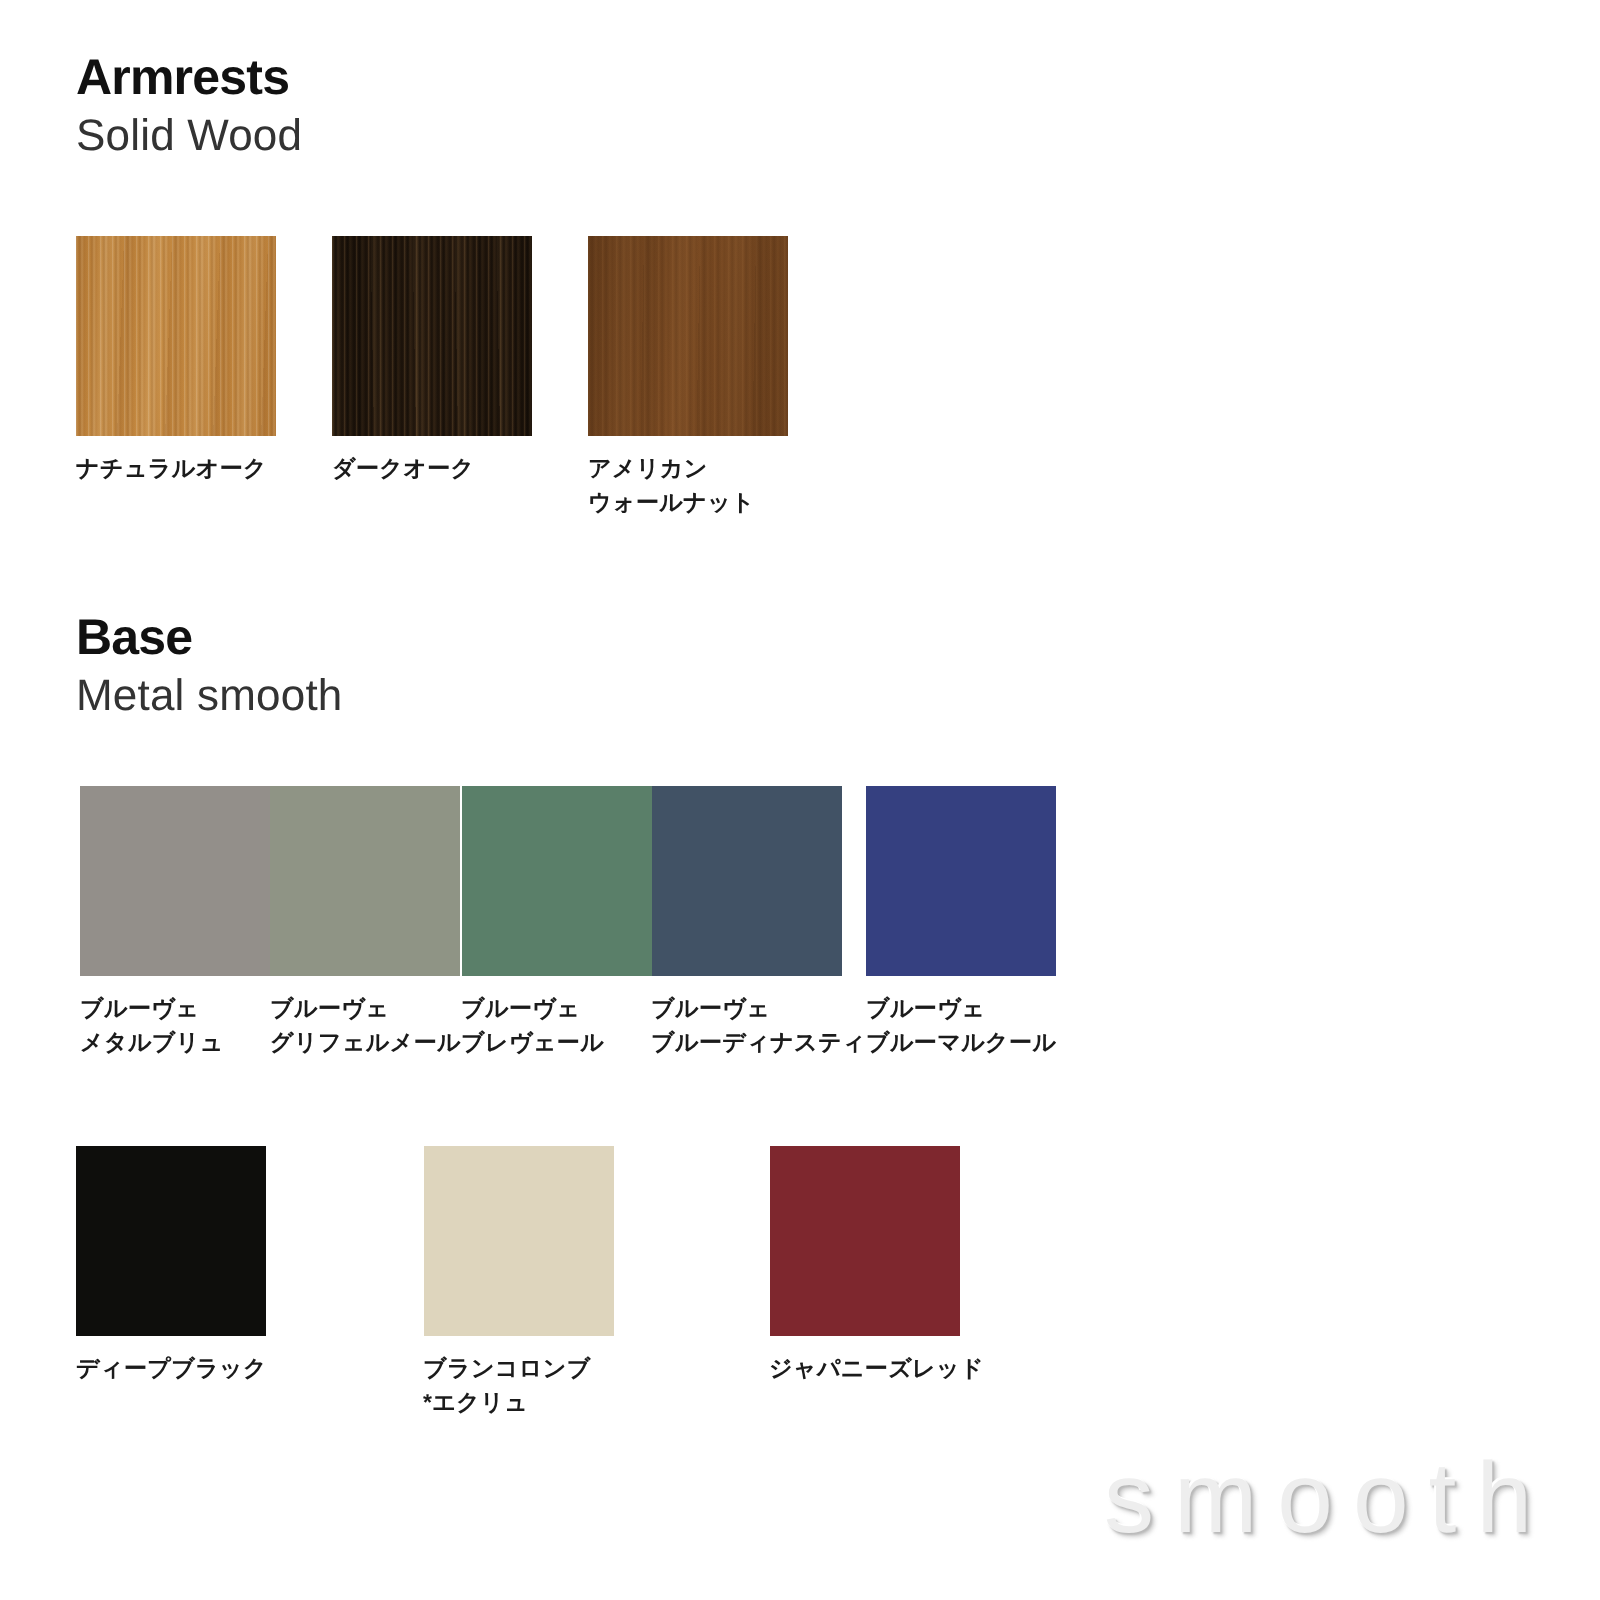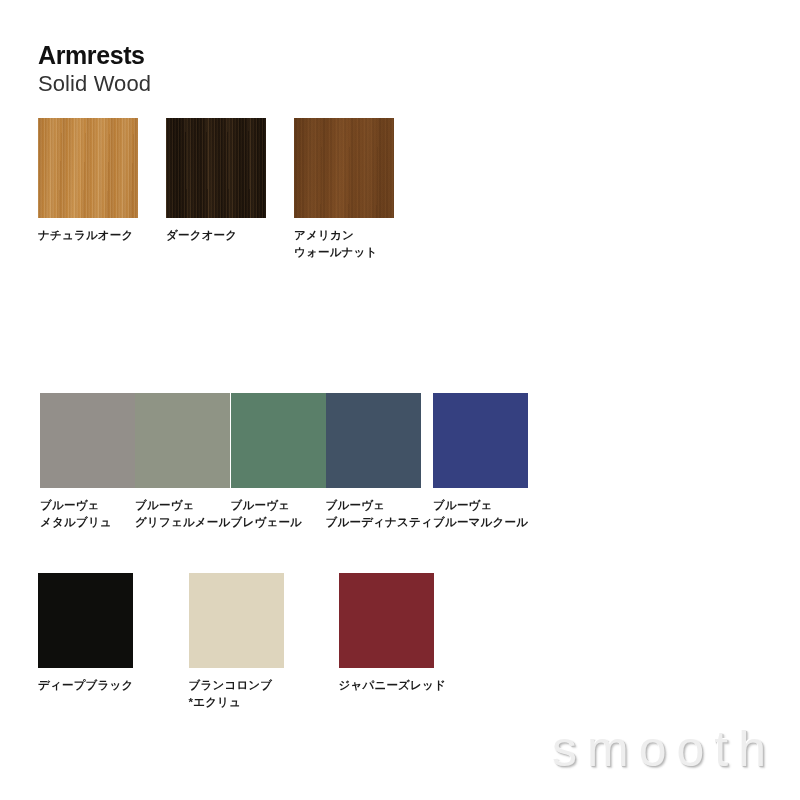--- a/index.html
+++ b/index.html
@@ -165,21 +165,21 @@
       -1px -1px 0 #ffffff,
        1px  1px 1px #b9b9b9,
        2px  2px 2px rgba(150,150,150,0.45);
   }
 </style>
 </head>
 <body>
 
 <div class="page">
 
-  <div class="section" style="top:42px;">
+  <div class="section" style="top:26px;">
     <h1 class="section-title">Armrests</h1>
     <h2 class="section-subtitle">Solid Wood</h2>
   </div>
 
   <div class="swatch-row" style="top:118px; left:38px; gap:28px;">
 
     <div class="swatch-cell">
       <span class="swatch wood wood-natural"></span>
       <span class="swatch-label">ナチュラルオーク</span>
     </div>
@@ -189,20 +189,24 @@
       <span class="swatch-label">ダークオーク</span>
     </div>
 
     <div class="swatch-cell">
       <span class="swatch wood wood-walnut"></span>
       <span class="swatch-label">アメリカン
 ウォールナット</span>
     </div>
   </div>
 
+  <div class="section" style="top:306px;">
+    <h1 class="section-title">Base</h1>
+    <h2 class="section-subtitle">Metal smooth</h2>
+  </div>
 
   <div class="swatch-row" style="top:393px; left:40px; ">
 
     <div class="swatch-cell">
       <span class="swatch metal" style="background-color: rgb(147, 143, 138);"></span>
       <span class="swatch-label">ブルーヴェ
 メタルブリュ</span>
     </div>
 
     <div class="swatch-cell">
@@ -223,21 +227,21 @@
 ブルーディナスティ</span>
     </div>
 
     <div class="swatch-cell">
       <span class="swatch metal" style="background-color: rgb(53, 64, 128);"></span>
       <span class="swatch-label">ブルーヴェ
 ブルーマルクール</span>
     </div>
   </div>
 
-  <div class="swatch-row" style="top:573px; left:38px; gap:55px;">
+  <div class="swatch-row" style="top:573px; left:38px; gap:78px;">
 
     <div class="swatch-cell">
       <span class="swatch metal" style="background-color: rgb(14, 14, 12);"></span>
       <span class="swatch-label">ディープブラック</span>
     </div>
 
     <div class="swatch-cell">
       <span class="swatch metal" style="background-color: rgb(222, 213, 189);"></span>
       <span class="swatch-label">ブランコロンブ
 *エクリュ</span>

